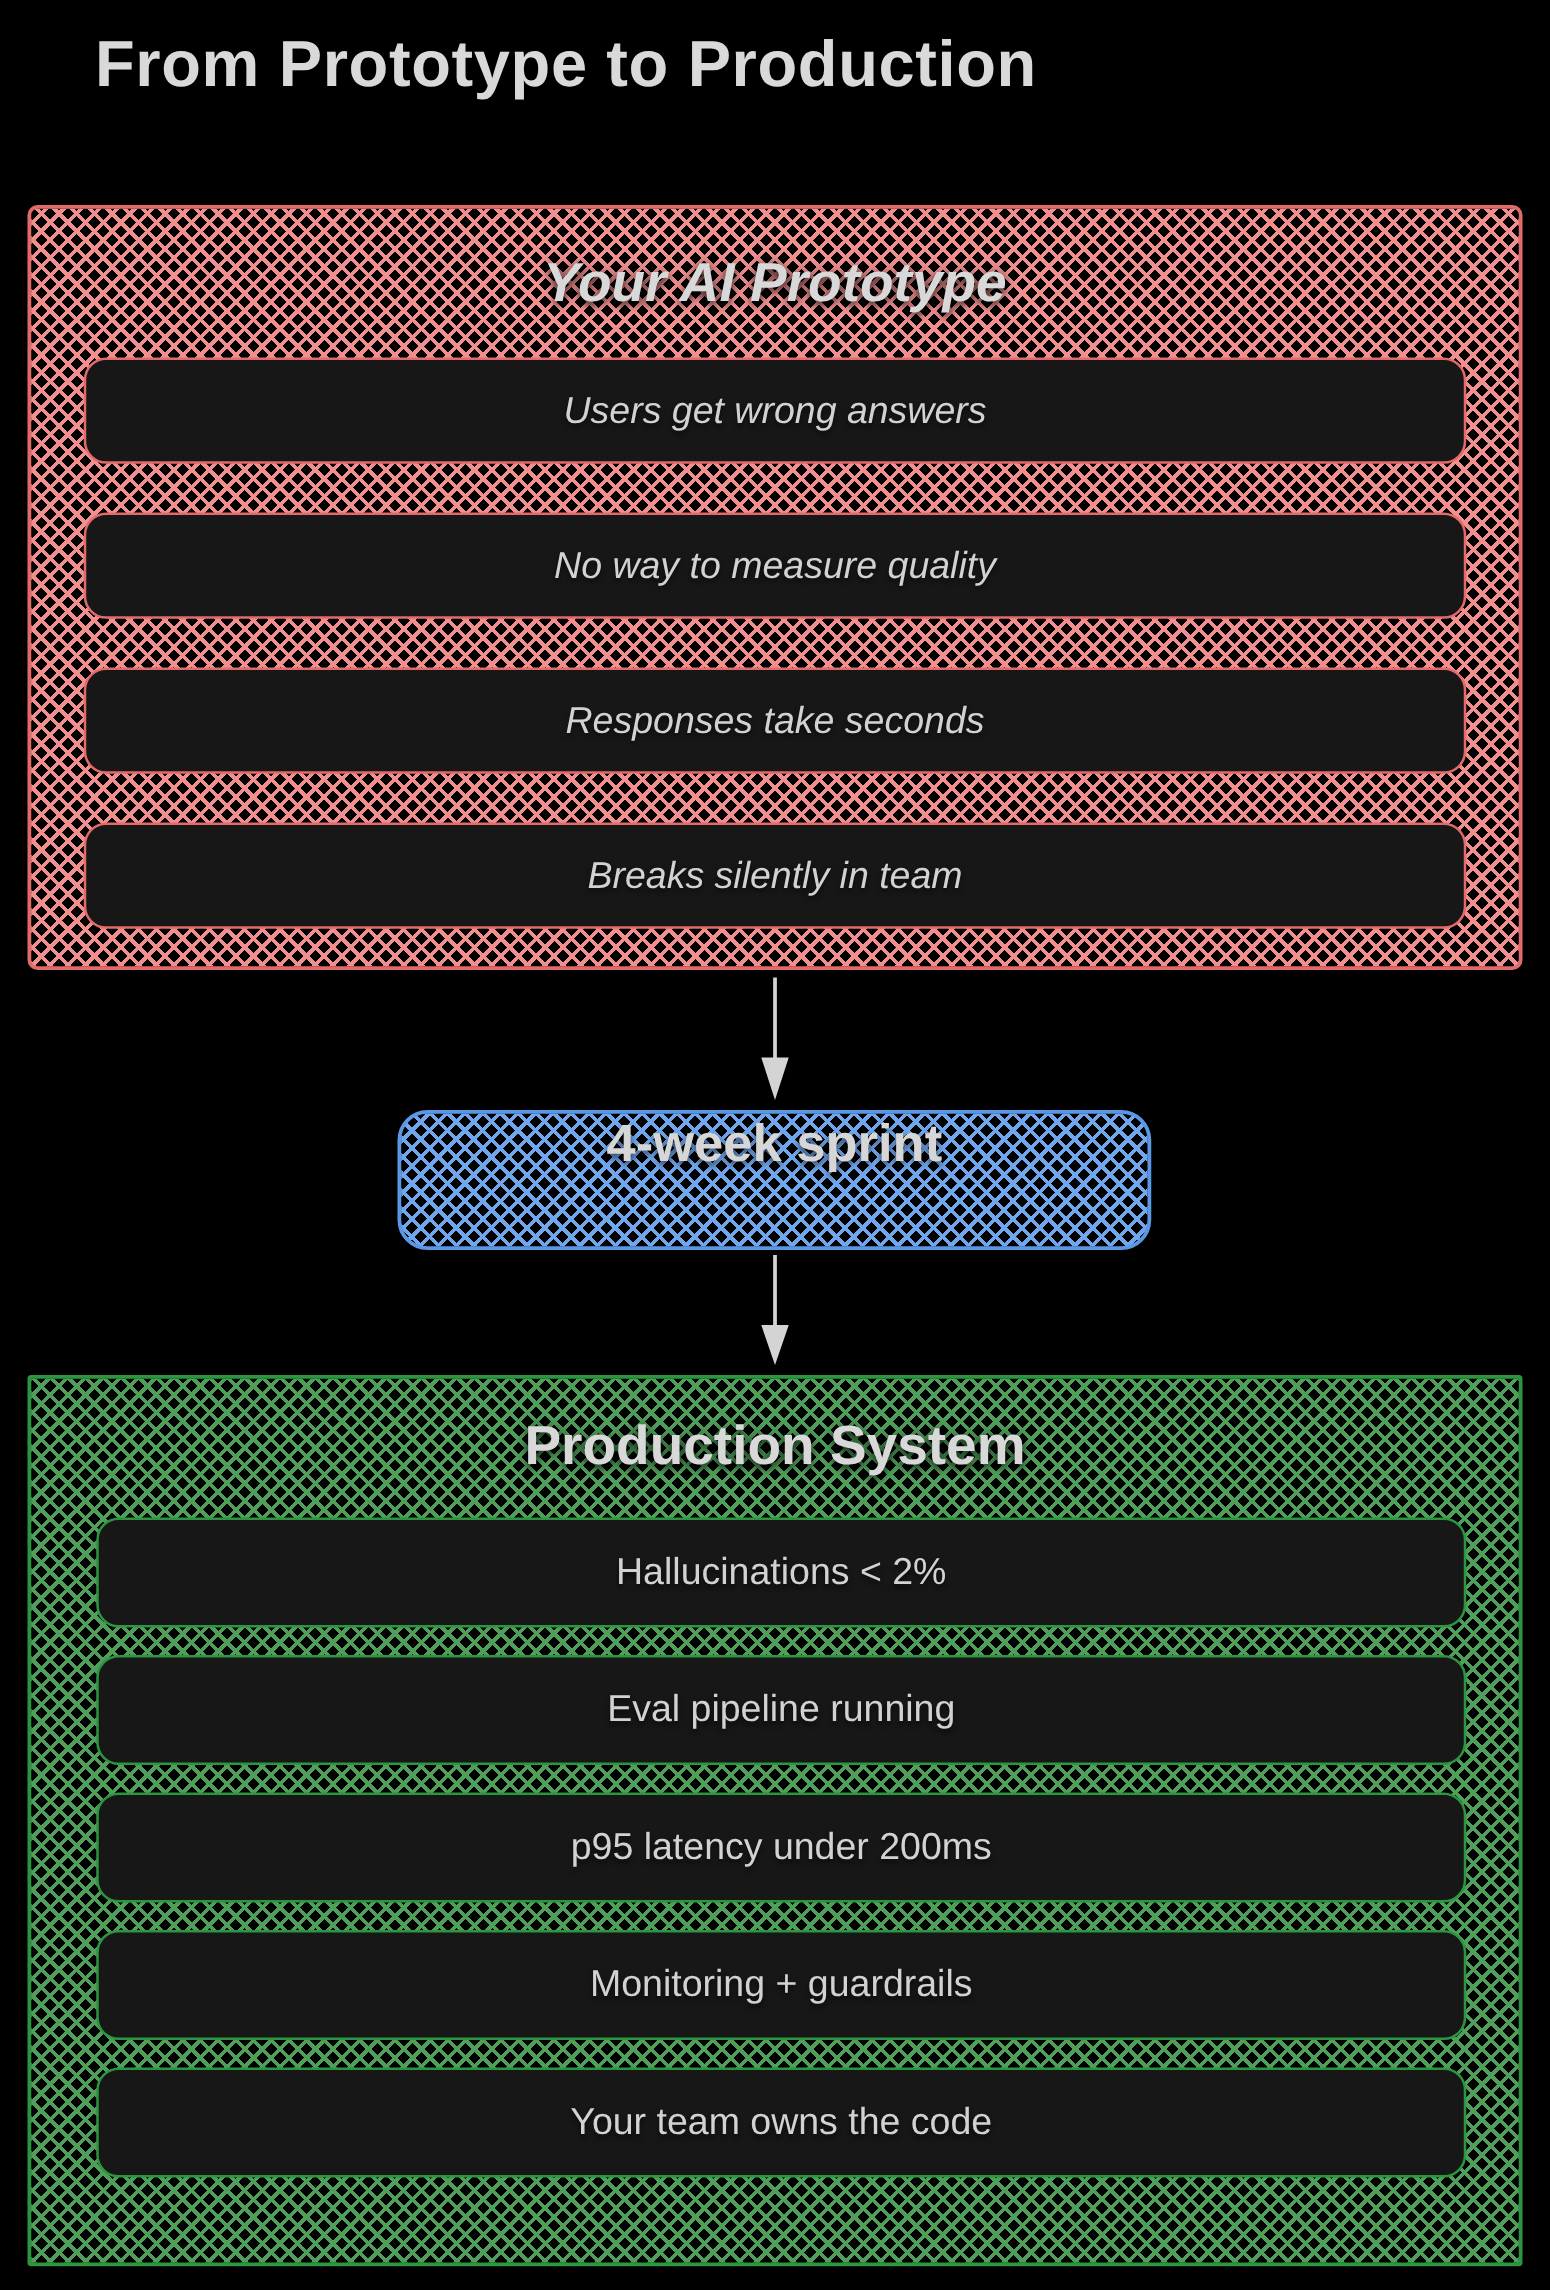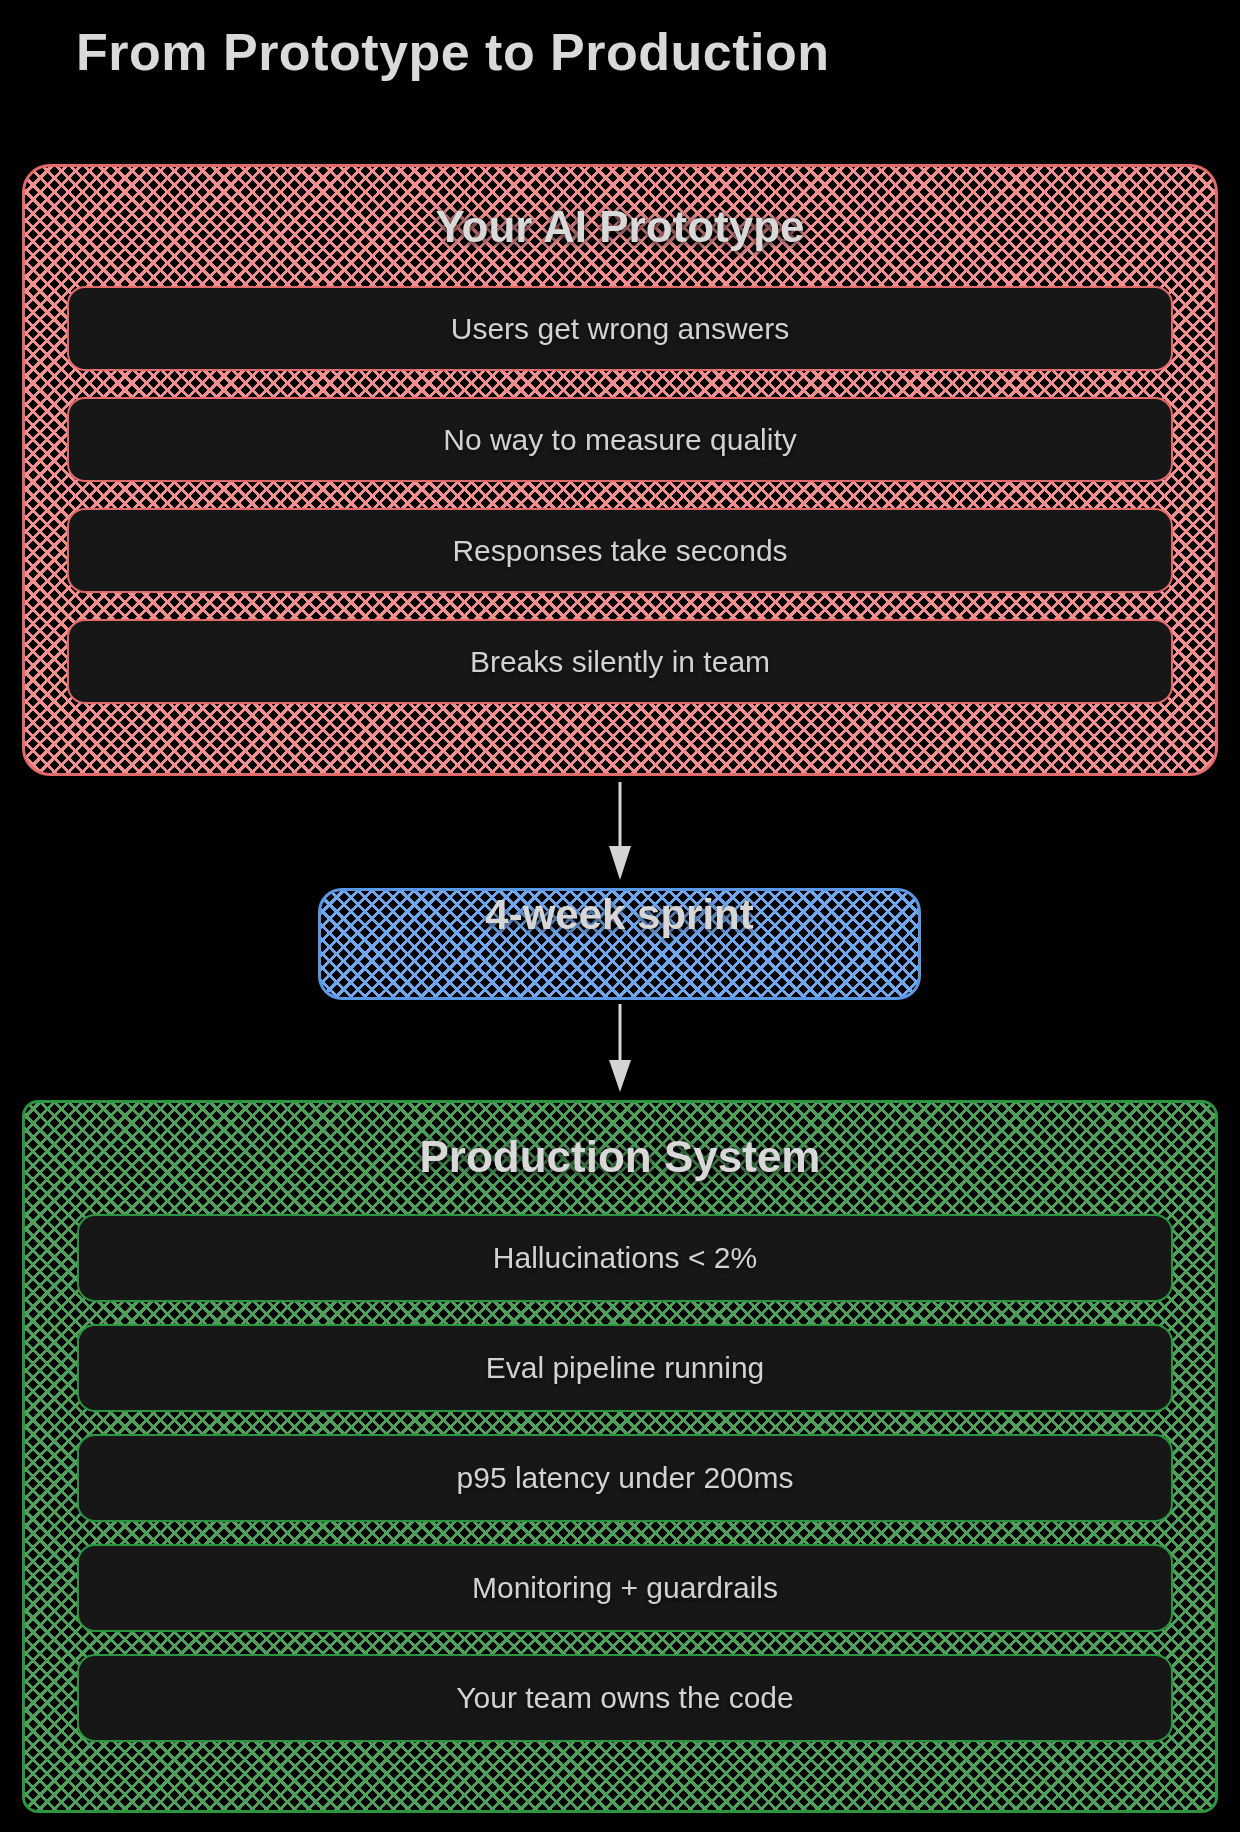--- a/index.html
+++ b/index.html
@@ -22,28 +22,29 @@
   }
   .page-title{
     position:absolute;left:76px;top:22px;
     font-size:52px;font-weight:600;letter-spacing:.5px;
     color:#d9d9d9;
   }
   .hatch-box{
     position:absolute;border-style:solid;border-width:3px;
   }
   .hatch-red{
-    left:22px;top:164px;width:1196px;height:612px;border-radius:28px;
+    left:22px;top:164px;width:1196px;height:612px;border-radius:8px;
     border-color:var(--red-border);
     background:
       repeating-linear-gradient(45deg,var(--red-hatch) 0 3px,transparent 3px 10px),
       repeating-linear-gradient(-45deg,var(--red-hatch) 0 3px,transparent 3px 10px);
+    font-style: italic;
   }
   .hatch-green{
-    left:22px;top:1100px;width:1196px;height:713px;border-radius:16px;
+    left:22px;top:1100px;width:1196px;height:713px;border-radius:3px;
     border-color:var(--green-border);
     background:
       repeating-linear-gradient(45deg,var(--green-hatch) 0 3px,transparent 3px 10px),
       repeating-linear-gradient(-45deg,var(--green-hatch) 0 3px,transparent 3px 10px);
   }
   .hatch-blue{
     left:318px;top:888px;width:603px;height:112px;border-radius:24px;
     border-color:var(--blue-border);
     background:
       repeating-linear-gradient(45deg,var(--blue-hatch) 0 3px,transparent 3px 10px),
@@ -52,21 +53,21 @@
   }
   .section{display:flex;flex-direction:column;align-items:center;}
   .box-title{
     font-size:44px;font-weight:700;color:#d8d8d8;text-align:center;
     line-height:53px;
     text-shadow:0 3px 6px rgba(0,0,0,.65),0 0 10px rgba(0,0,0,.5);
   }
   .hatch-red .box-title{margin-top:33px;}
   .hatch-green .box-title{margin-top:27px;}
   .items{display:flex;flex-direction:column;align-items:center;width:100%;}
-  .hatch-red .items{margin-top:33px;gap:26px;}
+  .hatch-red .items{margin-top:33px;gap:39px;}
   .hatch-green .items{margin-top:31px;gap:22px;padding-left:10px;}
   .item{
     width:calc(100% - 84px);
     background:var(--item-bg);
     border-radius:18px;
     display:flex;align-items:center;justify-content:center;
     font-size:30px;color:#d2d2d2;
     text-shadow:0 3px 4px rgba(0,0,0,.55);
   }
   .hatch-red .item{height:85px;border:2px solid var(--red-border);}

